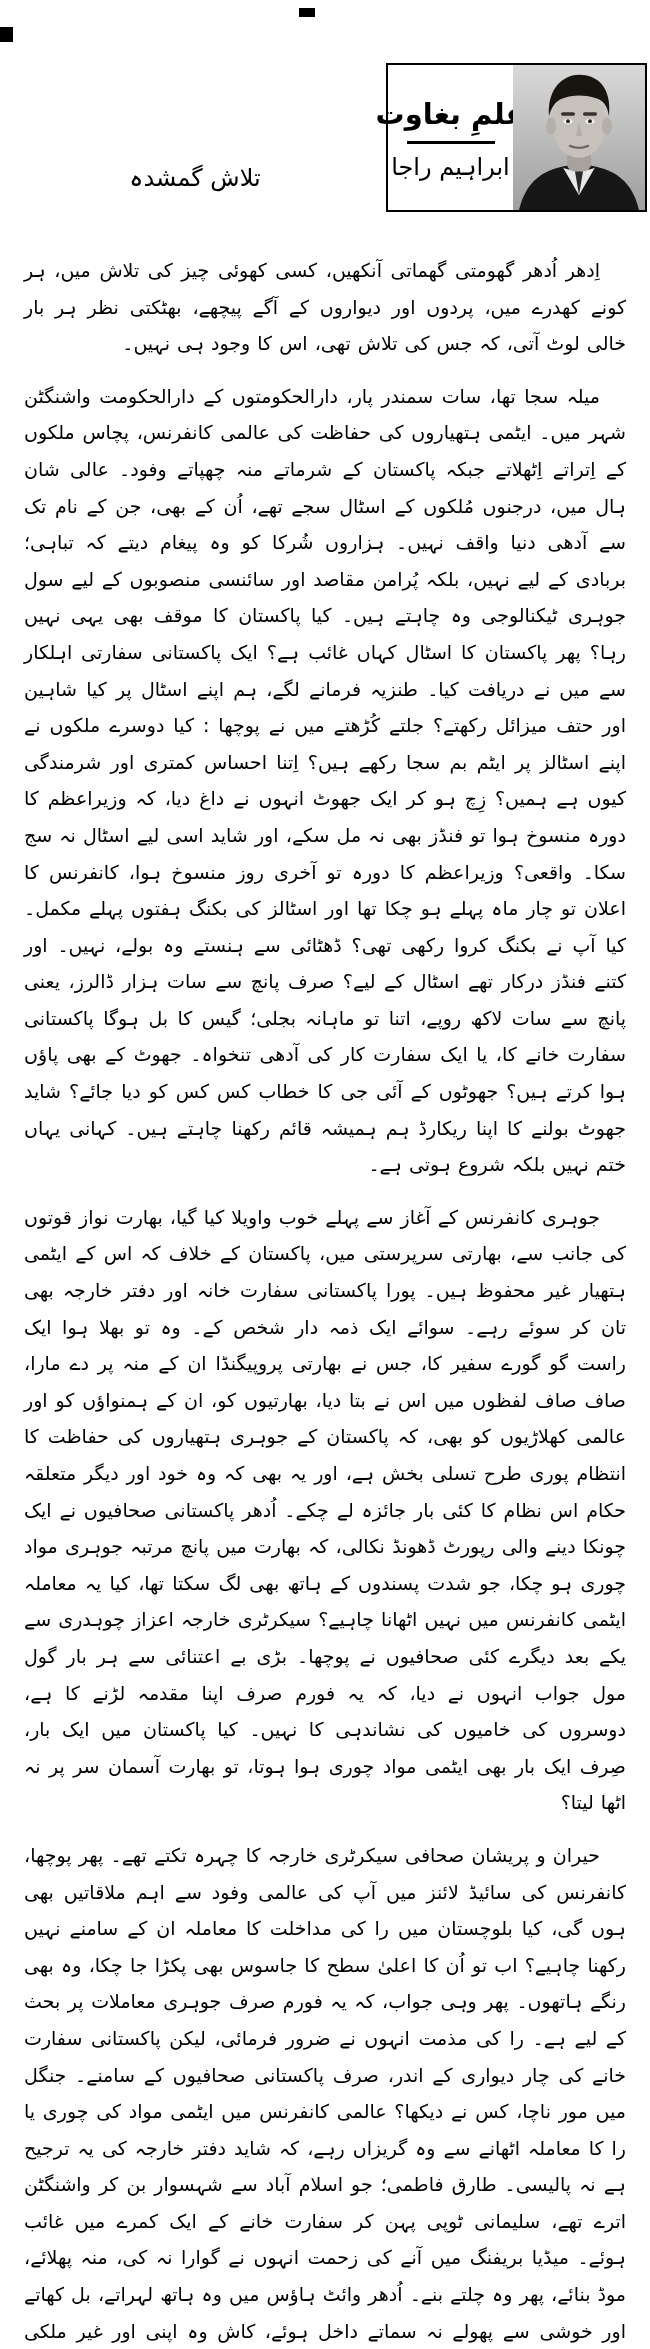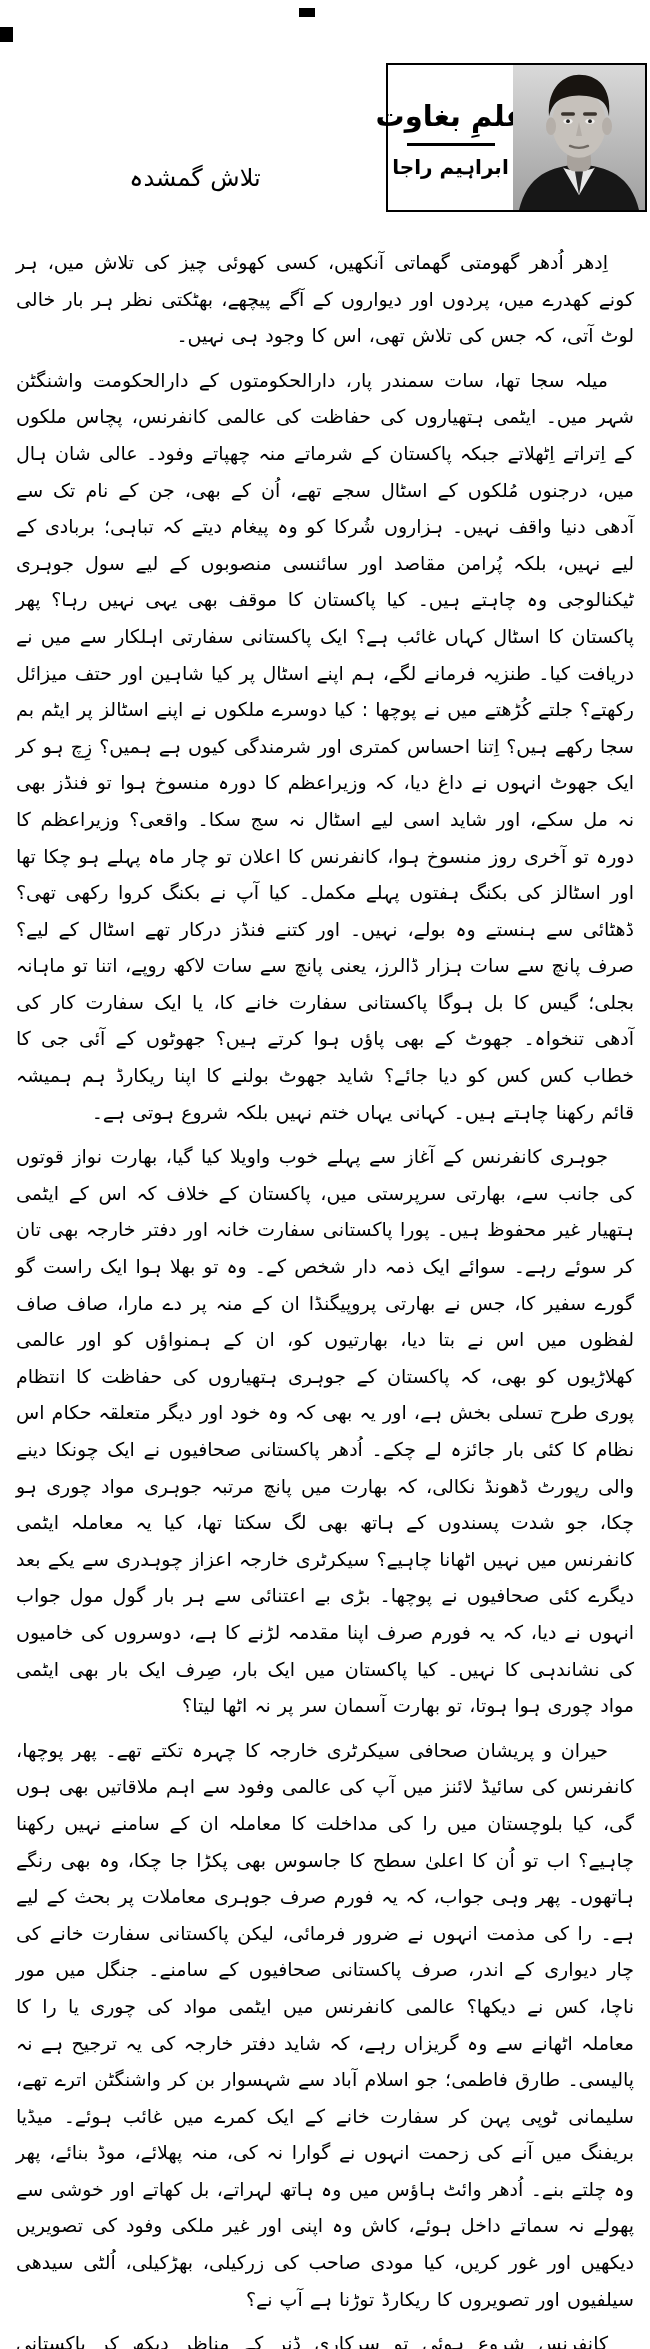--- a/index.html
+++ b/index.html
@@ -17,38 +17,38 @@
   .masthead {
     position:absolute; left:386px; top:63px; width:261px; height:149px;
     border:2px solid #000; box-sizing:border-box; display:flex; background:#fff;
   }
   .masthead-left {
     flex:1; display:flex; flex-direction:column; align-items:center;
     justify-content:center; padding:4px 2px 2px 2px; min-width:0;
   }
   .column-title { font-size:29px; font-weight:bold; white-space:nowrap; direction:rtl; }
   .title-divider { width:88px; height:3px; background:#000; margin:10px 0 9px 0; }
-  .author-name { font-size:20px; font-weight:bold; white-space:nowrap; direction:rtl; }
+  .author-name { font-size:24px; font-weight:normal; white-space:nowrap; direction:rtl; }
   .portrait { width:132px; height:100%; flex:none; }
   .portrait svg { width:100%; height:100%; display:block; }
 
   
   .headline {
     position:absolute; left:95px; top:164px; width:200px;
     text-align:center; font-size:24px; font-weight:normal; direction:rtl;
     white-space:nowrap;
   }
 
   
   .article {
     position:absolute; left:8px; top:236px; width:634px;
     direction:rtl; text-align:justify;
     font-size:19px; line-height:36.6px; letter-spacing:0;
   }
-  .article p { margin:8px; padding:0; text-indent:26px; word-spacing:1px; }
+  .article p { margin:16px; padding:0; text-indent:26px; word-spacing:1px; }
 </style>
 </head>
 <body>
 
 <div class="page">
 
   <div class="ink-mark mark-1"></div>
   <div class="ink-mark mark-2"></div>
 
   <div class="masthead">

